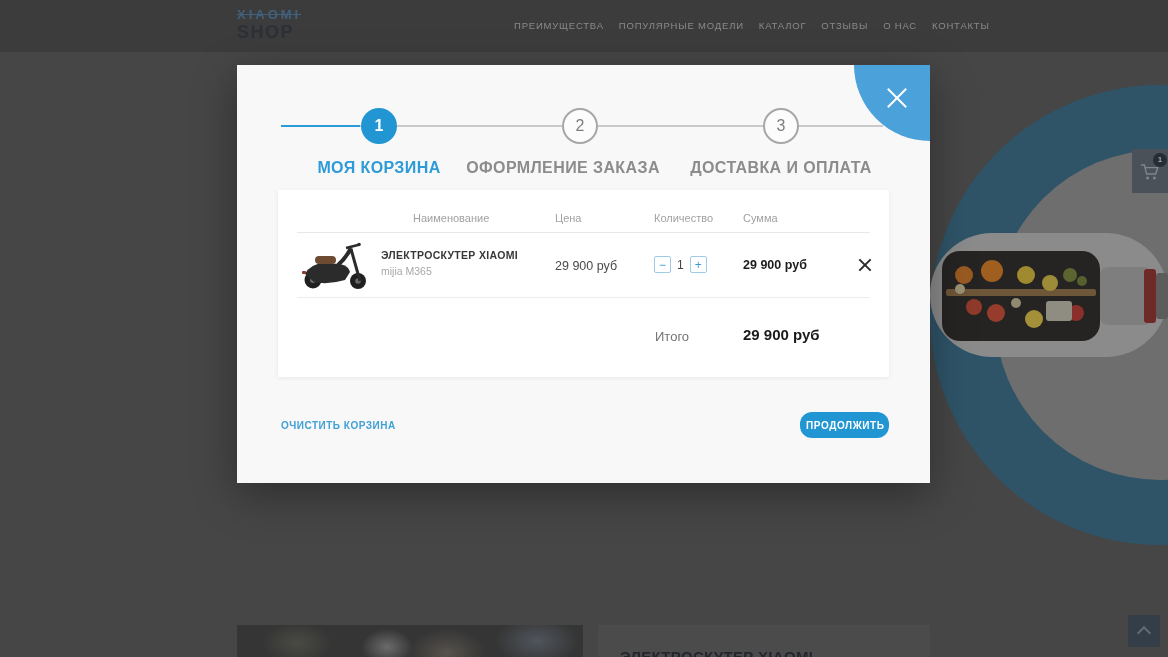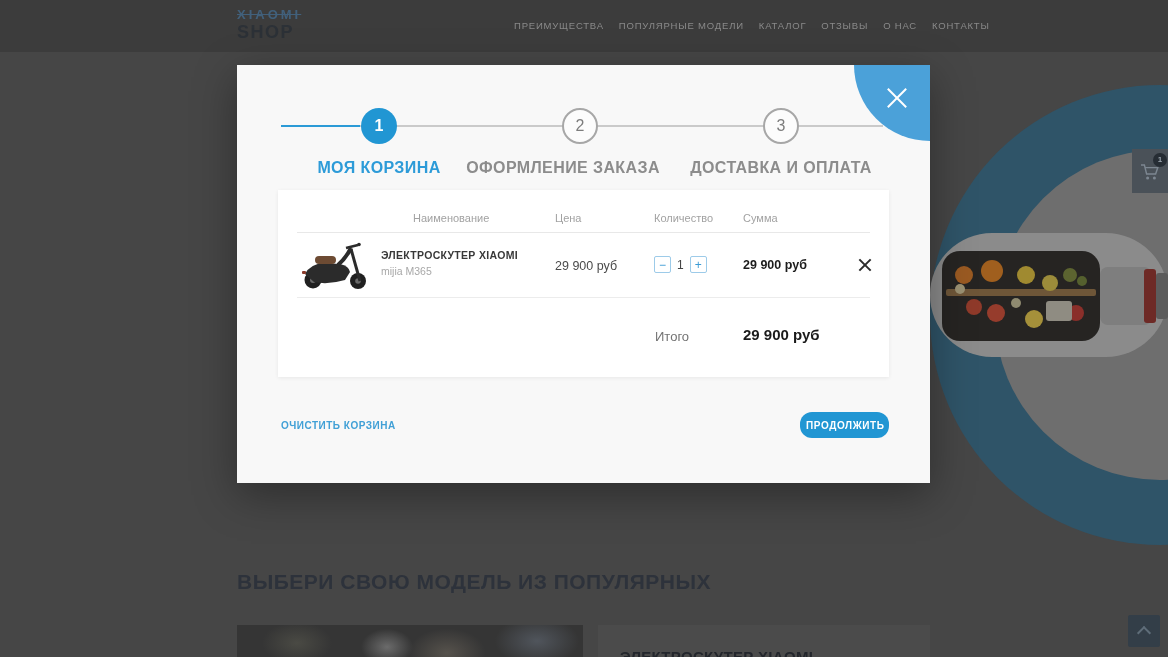--- a/index.html
+++ b/index.html
@@ -138,21 +138,20 @@
 
   <div class="cart-widget">
     <svg width="22" height="20" viewBox="0 0 22 20">
       <path d="M2 3h3.4l2.2 9h9l2.2-6.4H6.2" fill="none" stroke="#7d8791" stroke-width="1.4"></path>
       <circle cx="8.6" cy="16" r="1.5" fill="#7d8791"></circle>
       <circle cx="15.4" cy="16" r="1.5" fill="#7d8791"></circle>
     </svg>
     <div class="cart-badge">1</div>
   </div>
 
-  <h2 class="section-title" style="margin:0;">ВЫБЕРИ СВОЮ МОДЕЛЬ ИЗ ПОПУЛЯРНЫХ</h2>
 
   <div class="photo-card"></div>
 
   <div class="model-card">
     <div class="model-card-title">ЭЛЕКТРОСКУТЕР XIAOMI</div>
   </div>
 
   <div class="scroll-top">
     <span class="chev"></span>
   </div>

